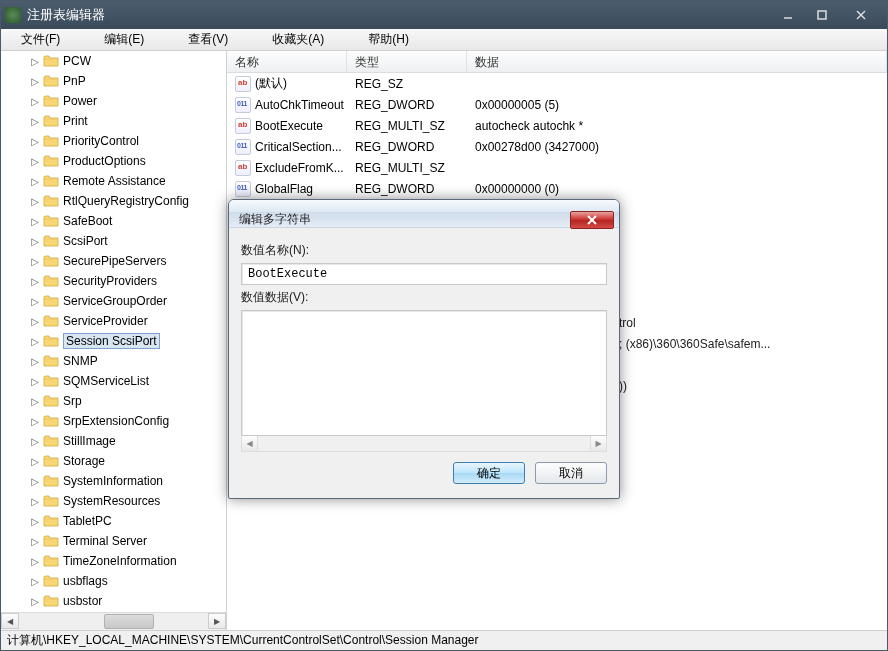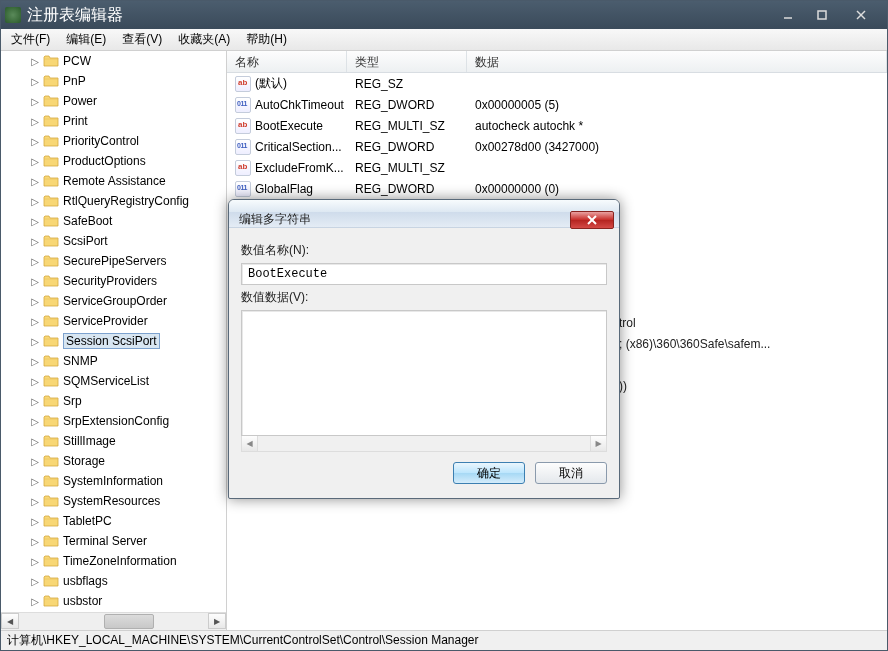--- a/index.html
+++ b/index.html
@@ -2,27 +2,27 @@
 <html><head>
 <meta charset="utf-8">
 <style>
 * { box-sizing: border-box; font-family: "Microsoft YaHei", "Segoe UI", Tahoma, sans-serif; font-size: 12px; }
 body { margin: 0; padding: 0; background: #fff; width: 888px; height: 651px; overflow: hidden; position: relative; }
 
 
 .main-window { width: 888px; height: 651px; display: flex; flex-direction: column; border: 1px solid #4a5a6a; }
 .titlebar { height: 28px; background: linear-gradient(to bottom, #4b5d6e 0%, #3a4a5a 100%); display: flex; align-items: center; padding: 0 4px; color: #fff; }
 .titlebar .app-icon { width: 16px; height: 16px; margin-right: 6px; background: radial-gradient(circle, #5a8a5a, #2a5a2a); border-radius: 2px; }
-.titlebar .title { flex: 1; font-size: 16px; }
+.titlebar .title { flex: 1; font-size: 13px; }
 .titlebar .win-controls { display: flex; gap: 0; }
 .titlebar .win-btn { width: 34px; height: 20px; display: flex; align-items: center; justify-content: center; color: #ddd; font-size: 13px; }
 .titlebar .win-btn.close { width: 44px; }
 .titlebar .win-btn svg { stroke: #ddd; stroke-width: 1.5; fill: none; }
 
-.menubar { height: 22px; background: linear-gradient(to bottom, #f8f8f8, #e8e8e8); border-bottom: 1px solid #d0d0d0; display: flex; align-items: center; padding: 0 2px; }
+.menubar { height: 22px; background: linear-gradient(to bottom, #f8f8f8, #e8e8e8); border-bottom: 1px solid #d0d0d0; display: flex; align-items: center; padding: 0 12px; gap: 28px; }
 .menubar .menu-item { padding: 2px 8px; cursor: default; }
 
 .content { flex: 1; display: flex; background: #fff; overflow: hidden; }
 
 .tree-pane { width: 226px; border-right: 1px solid #d0d0d0; overflow: hidden; position: relative; background: #fff; }
 .tree-scroll { height: calc(100% - 18px); overflow: hidden; }
 .tree-item { display: flex; align-items: center; height: 20px; padding-left: 28px; white-space: nowrap; cursor: default; }
 .tree-item .toggle { width: 12px; height: 12px; margin-right: 2px; display: flex; align-items: center; justify-content: center; color: #666; font-size: 10px; }
 .tree-item .folder-icon { width: 16px; height: 14px; margin-right: 4px; }
 .tree-item .label { }

